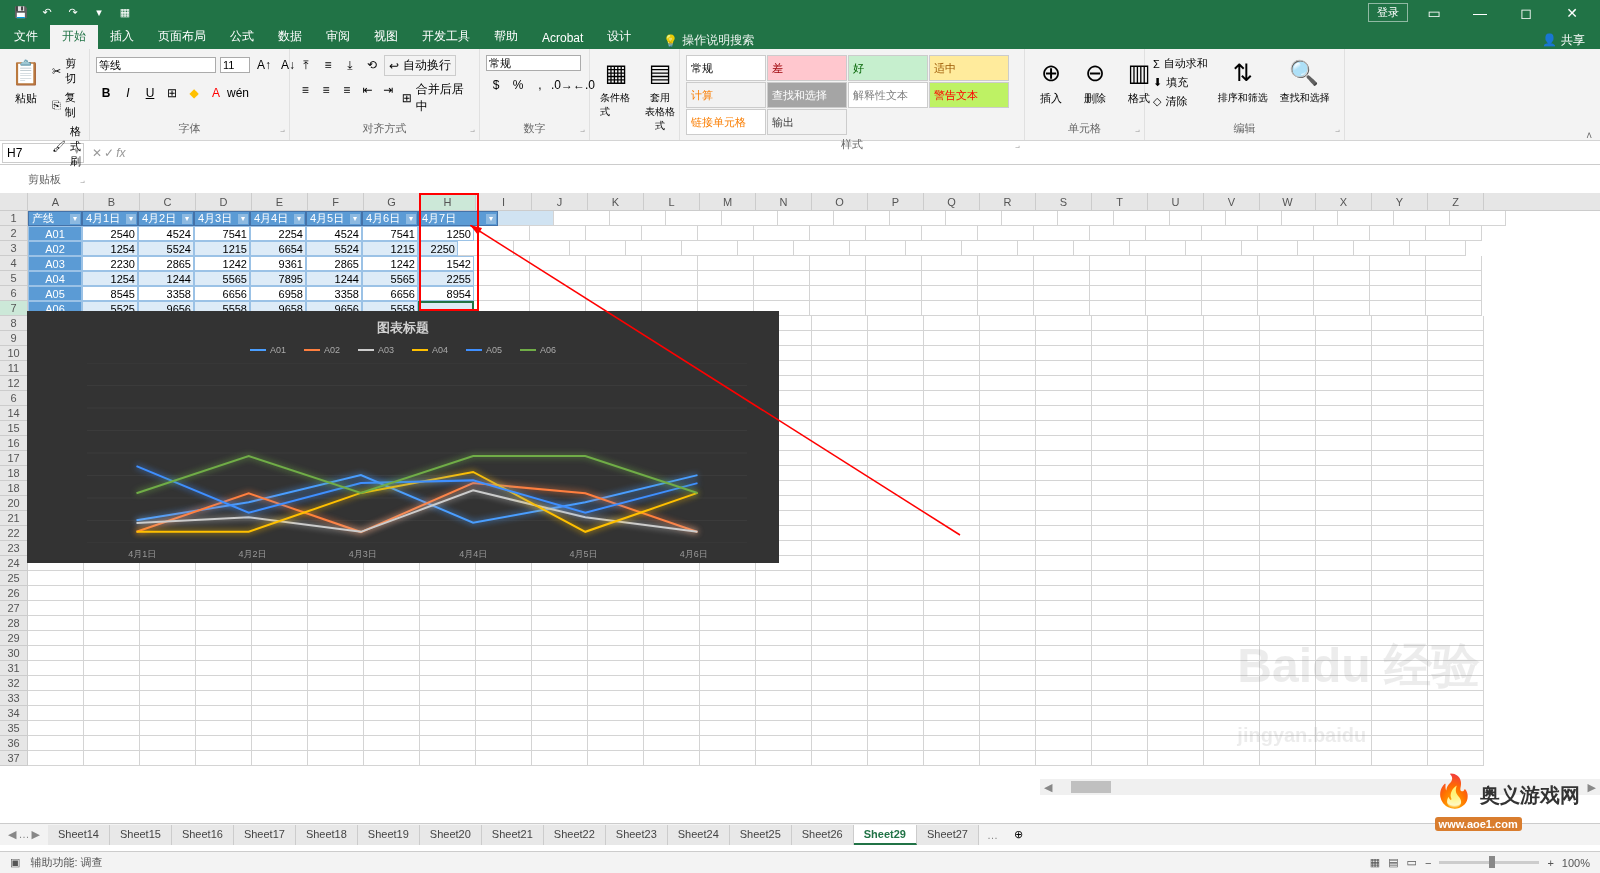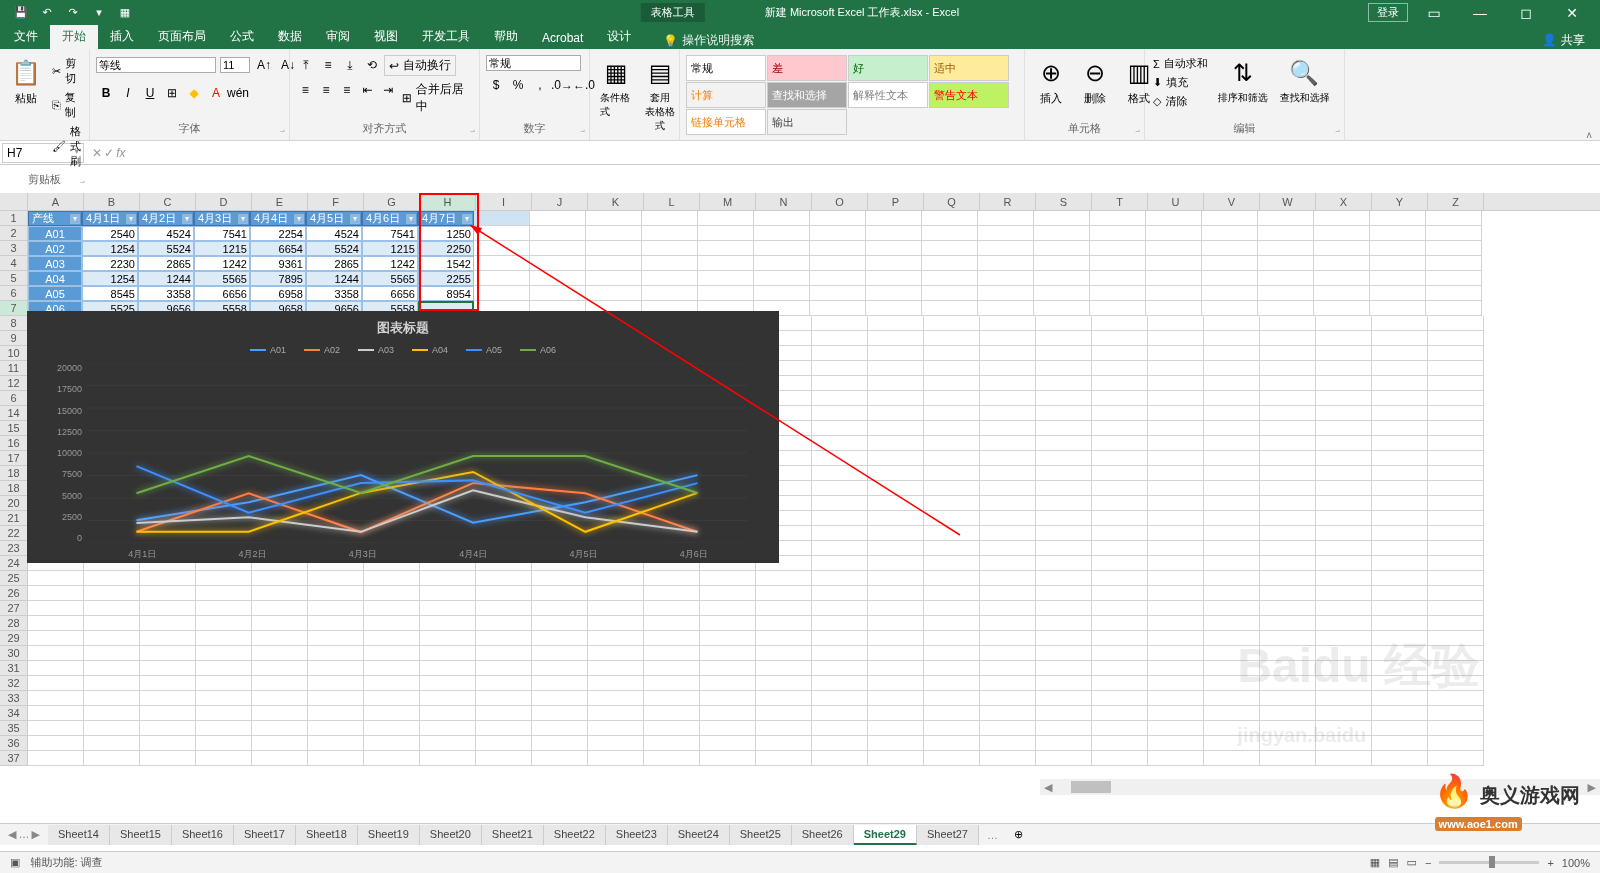--- a/index.html
+++ b/index.html
@@ -105,24 +105,20 @@
 </head>
 <body>
 
 <div class="title-bar">
   <div class="qat">
     <div class="qat-btn">💾</div>
     <div class="qat-btn">↶</div>
     <div class="qat-btn">↷</div>
     <div class="qat-btn">▾</div>
     <div class="qat-btn">▦</div>
-  </div>
-  <div class="title-center">
-    <div class="tools-tab">表格工具</div>
-    <div class="doc-title">新建 Microsoft Excel 工作表.xlsx - Excel</div>
   </div>
   <div class="title-right">
     <div class="login-btn">登录</div>
     <div class="win-btn">▭</div>
     <div class="win-btn">—</div>
     <div class="win-btn">◻</div>
     <div class="win-btn">✕</div>
   </div>
 </div>
 
@@ -247,20 +243,21 @@
           <div class="style-cell" style="background: rgb(198, 239, 206); color: rgb(0, 97, 0);">好</div>
           <div class="style-cell" style="background: rgb(255, 235, 156); color: rgb(156, 87, 0);">适中</div>
           <div class="style-cell" style="background: rgb(242, 242, 242); color: rgb(250, 125, 0);">计算</div>
           <div class="style-cell" style="background: rgb(165, 165, 165); color: rgb(255, 255, 255);">查找和选择</div>
           <div class="style-cell" style="background: rgb(255, 255, 255); color: rgb(127, 127, 127);">解释性文本</div>
           <div class="style-cell" style="background: #bef264; color: rgb(255, 0, 0);">警告文本</div>
           <div class="style-cell" style="background: rgb(255, 255, 255); color: rgb(250, 125, 0);">链接单元格</div>
           <div class="style-cell" style="background: rgb(242, 242, 242); color: rgb(63, 63, 63);">输出</div>
         </div>
     </div>
+    <div class="rgroup-label">样式</div>
   </div>
 
   <div class="rgroup" style="width:120px">
     <div class="rgroup-body">
       <div class="big-btn">
           <div class="big-icon">⊕</div>
           <span>插入</span>
         </div>
       <div class="big-btn">
           <div class="big-icon">⊖</div>
@@ -364,21 +361,21 @@
           <span class="dd">▾</span>
         </div>
         <div class="cell th" style="width: 56px;">
           <span>4月5日</span>
           <span class="dd">▾</span>
         </div>
         <div class="cell th" style="width: 56px;">
           <span>4月6日</span>
           <span class="dd">▾</span>
         </div>
-        <div class="cell th" style="width: 56px; background: rgb(91, 155, 213);">
+        <div class="cell th" style="width: 80px; background: rgb(91, 155, 213);">
           <span>4月7日</span>
           <span class="dd">▾</span>
         </div>
         <div class="cell" style="width: 56px; background: rgb(208, 227, 242);"></div>
         <div class="cell" style="width: 56px;"></div>
         <div class="cell" style="width: 56px;"></div>
         <div class="cell" style="width: 56px;"></div>
         <div class="cell" style="width: 56px;"></div>
         <div class="cell" style="width: 56px;"></div>
         <div class="cell" style="width: 56px;"></div>
@@ -425,21 +422,21 @@
       </div>
       <div class="row">
         <div class="row-h">3</div>
         <div class="cell tbl rh" style="width: 54px;">A02</div>
         <div class="cell tbl banded" style="width: 56px;">1254</div>
         <div class="cell tbl banded" style="width: 56px;">5524</div>
         <div class="cell tbl banded" style="width: 56px;">1215</div>
         <div class="cell tbl banded" style="width: 56px;">6654</div>
         <div class="cell tbl banded" style="width: 56px;">5524</div>
         <div class="cell tbl banded" style="width: 56px;">1215</div>
-        <div class="cell tbl banded" style="width: 56px;">2250</div>
+        <div class="cell tbl banded" style="width: 40px;">2250</div>
         <div class="cell" style="width: 56px;"></div>
         <div class="cell" style="width: 56px;"></div>
         <div class="cell" style="width: 56px;"></div>
         <div class="cell" style="width: 56px;"></div>
         <div class="cell" style="width: 56px;"></div>
         <div class="cell" style="width: 56px;"></div>
         <div class="cell" style="width: 56px;"></div>
         <div class="cell" style="width: 56px;"></div>
         <div class="cell" style="width: 56px;"></div>
         <div class="cell" style="width: 56px;"></div>
@@ -1468,31 +1465,20 @@
         <div class="leg-item">
           <div class="leg-line" style="background:#3f8fff"></div>
           <span>A05</span>
         </div>
         <div class="leg-item">
           <div class="leg-line" style="background:#70ad47"></div>
           <span>A06</span>
         </div>
       </div>
     <div class="chart-plot" id="chart-plot">
-      <div class="y-axis" id="y-axis">
-          <div>20000</div>
-          <div>17500</div>
-          <div>15000</div>
-          <div>12500</div>
-          <div>10000</div>
-          <div>7500</div>
-          <div>5000</div>
-          <div>2500</div>
-          <div>0</div>
-        </div>
       <svg id="chart-svg" width="100%" height="100%" style="position:absolute;left:0;top:0">
           <line x1="0" x2="660" y1="180" y2="180" stroke="#444" stroke-width="0.5"></line>
           <line x1="0" x2="660" y1="157.5" y2="157.5" stroke="#444" stroke-width="0.5"></line>
           <line x1="0" x2="660" y1="135" y2="135" stroke="#444" stroke-width="0.5"></line>
           <line x1="0" x2="660" y1="112.5" y2="112.5" stroke="#444" stroke-width="0.5"></line>
           <line x1="0" x2="660" y1="90" y2="90" stroke="#444" stroke-width="0.5"></line>
           <line x1="0" x2="660" y1="67.5" y2="67.5" stroke="#444" stroke-width="0.5"></line>
           <line x1="0" x2="660" y1="45" y2="45" stroke="#444" stroke-width="0.5"></line>
           <line x1="0" x2="660" y1="22.5" y2="22.5" stroke="#444" stroke-width="0.5"></line>
           <line x1="0" x2="660" y1="0" y2="0" stroke="#444" stroke-width="0.5"></line>

